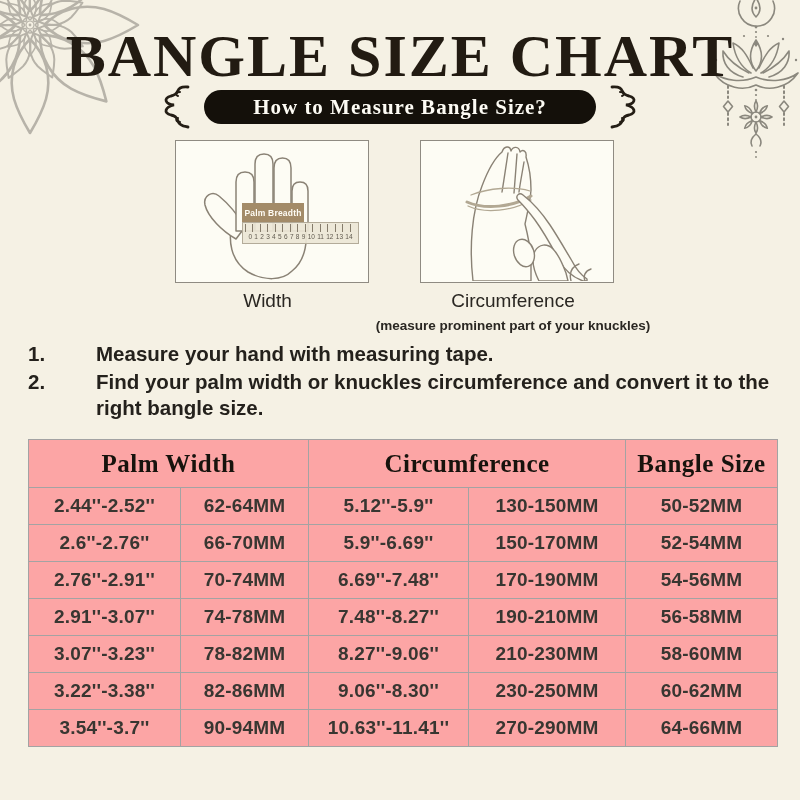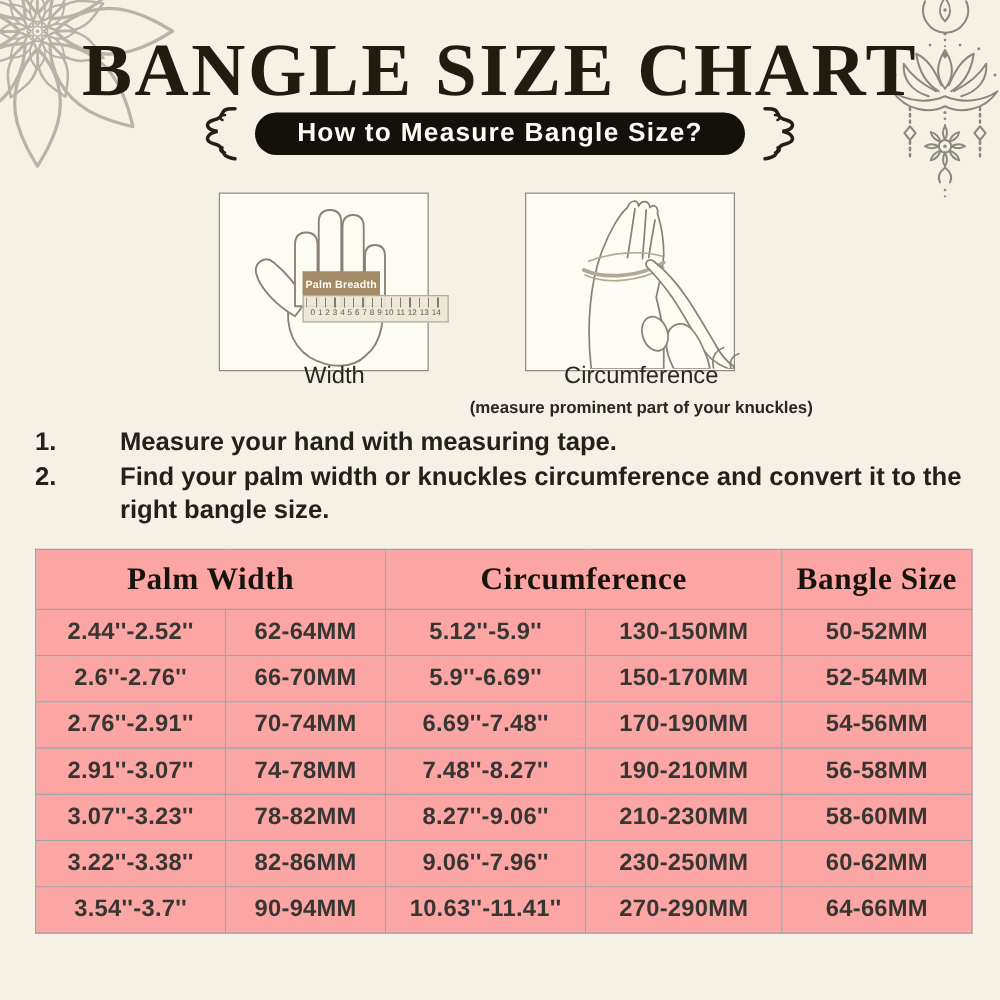--- a/index.html
+++ b/index.html
@@ -13,26 +13,26 @@
   
   .title{position:absolute;top:22px;left:0;width:800px;text-align:center;
          font-family:"Liberation Serif",serif;font-weight:bold;font-size:60px;
          letter-spacing:2px;color:#221b12;}
 
   
   .badge-row{position:absolute;top:84px;left:0;width:800px;display:flex;
              justify-content:center;align-items:center;gap:13px;}
   .badge-pill{background:#14100a;color:#fdfbf4;border-radius:18px;height:34px;
               min-width:344px;padding:0 24px;display:flex;align-items:center;justify-content:center;
-              font-family:Liberation Sans, sans-serif;font-weight:bold;font-size:21px;letter-spacing:1px;}
+              font-family:Liberation Serif, serif;font-weight:bold;font-size:21px;letter-spacing:1px;}
   .squiggle{display:block;}
   .squiggle.flip{transform:scaleX(-1);}
 
   
-  .fig-box{position:absolute;top:154px;width:168px;height:143px;background:#fdfcf4;
+  .fig-box{position:absolute;top:140px;width:194px;height:143px;background:#fdfcf4;
            border:1.5px solid #8f8b82;box-sizing:border-box;}
   .width-box{left:175px;}
   .circ-box{left:420px;}
   .fig-box svg{position:absolute;left:0;top:0;}
   .tape-label{position:absolute;left:66px;top:62px;width:62px;height:19px;background:#a38b68;
               color:#fffdf5;font-size:8.5px;font-weight:bold;display:flex;align-items:center;
               justify-content:center;letter-spacing:.2px;}
   .ruler{position:absolute;left:66px;top:81px;width:117px;height:22px;
          background:rgba(236,230,213,.93);border:1px solid #b3ab99;box-sizing:border-box;}
   .ruler .ticks{height:8px;margin:1px 2px 0 2px;
@@ -285,21 +285,21 @@
       <tr>
         <td>3.07''-3.23''</td>
         <td>78-82MM</td>
         <td>8.27''-9.06''</td>
         <td>210-230MM</td>
         <td>58-60MM</td>
       </tr>
       <tr>
         <td>3.22''-3.38''</td>
         <td>82-86MM</td>
-        <td>9.06''-7.96''</td>
+        <td>9.06''-8.30''</td>
         <td>230-250MM</td>
         <td>60-62MM</td>
       </tr>
       <tr>
         <td>3.54''-3.7''</td>
         <td>90-94MM</td>
         <td>10.63''-11.41''</td>
         <td>270-290MM</td>
         <td>64-66MM</td>
       </tr>

